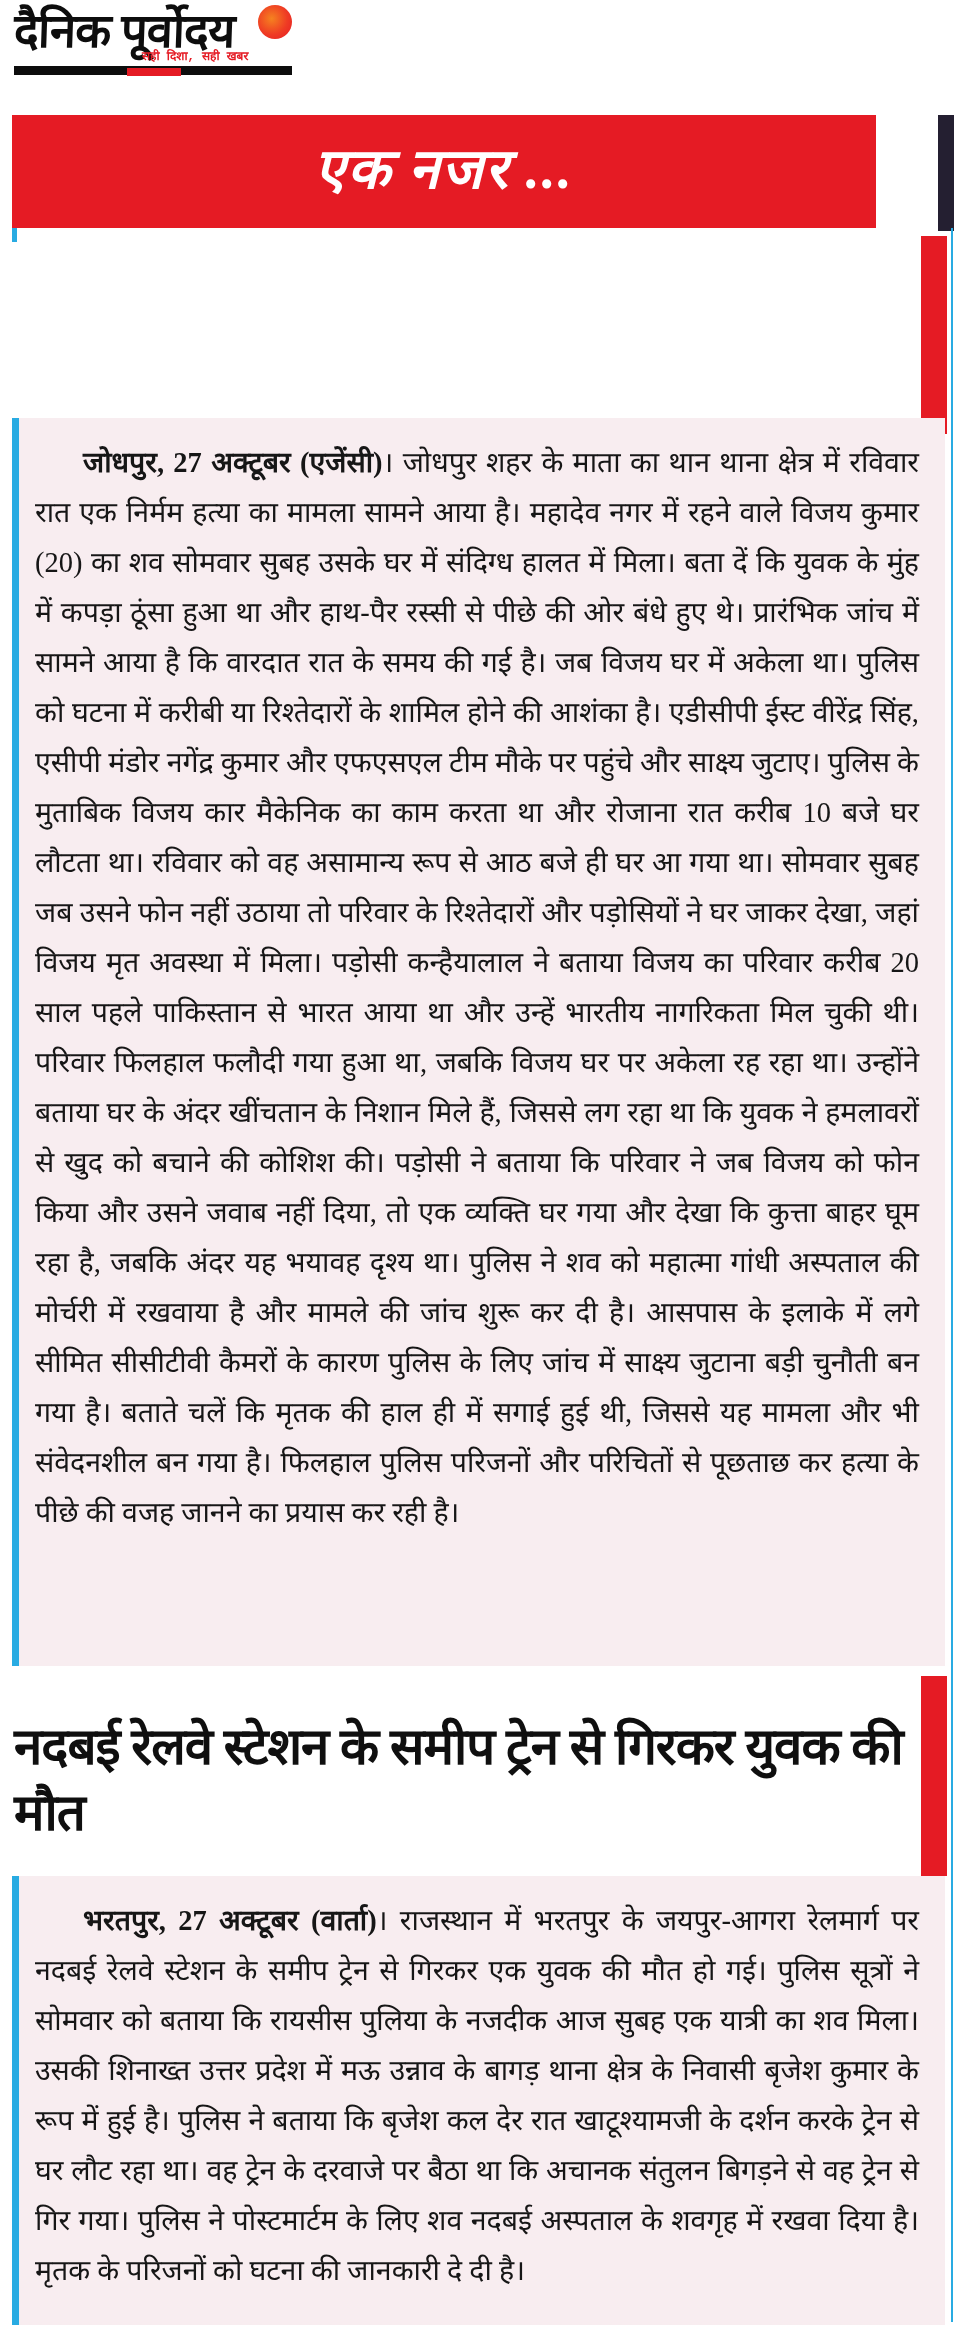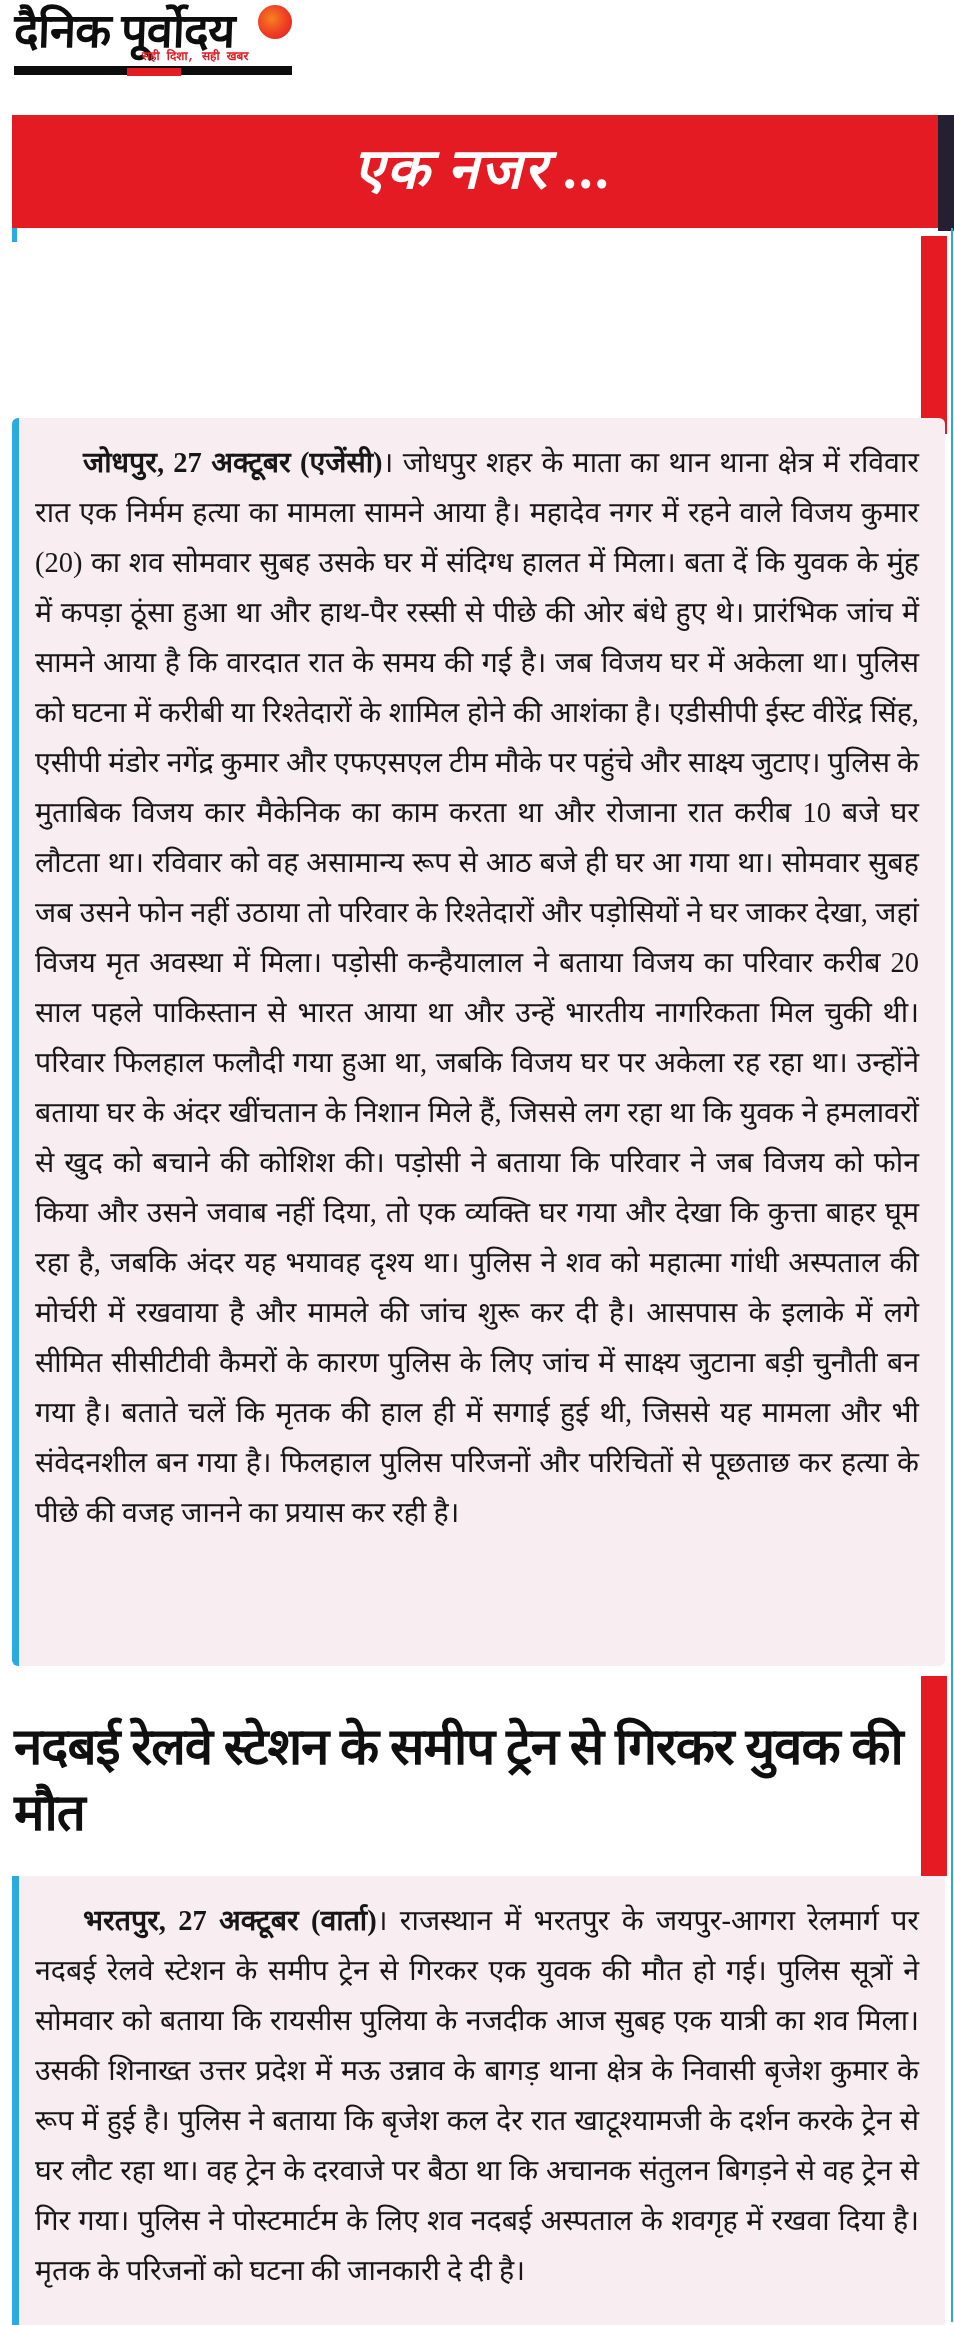--- a/index.html
+++ b/index.html
@@ -32,21 +32,21 @@
   .masthead-rule-black{
     position:absolute;left:14px;top:66px;width:278px;height:9px;
     background:#0d0d0d;z-index:2;
   }
   .masthead-rule-red{
     position:absolute;left:127px;top:68px;width:54px;height:8px;
     background:#e51b24;z-index:3;
   }
   
   .banner{
-    position:absolute;left:12px;top:115px;width:942px;height:113px;
+    position:absolute;left:12px;top:115px;width:864px;height:113px;
     background:#e51b24;
     display:flex;align-items:center;justify-content:center;
   }
   .banner-label{
     color:#ffffff;font-size:56px;font-weight:800;font-style:italic;
     letter-spacing:2px;line-height:1;padding-bottom:6px;
   }
   .banner-shadow{
     position:absolute;left:938px;top:115px;width:16px;height:116px;
     background:#241f31;
@@ -73,21 +73,21 @@
   .red-bar-1{top:236px;height:198px;}
   .red-bar-2{top:1676px;height:200px;}
   
   .article-body{
     position:absolute;left:12px;width:933px;
     background:#f8edf0;
     border-left:7px solid #29abe2;
     box-sizing:border-box;
     padding:20px 26px 0 16px;
   }
-  .article-body-1{top:418px;height:1248px;border-radius:6px;}
+  .article-body-1{top:418px;height:1248px;}
   .article-body-2{top:1876px;height:480px;}
   .article-body p{
     margin:0;
     font-size:28.5px;line-height:50px;
     text-align:justify;text-indent:48px;
     color:#161616;
   }
   .dateline{font-weight:700;}
 </style>
 </head>

